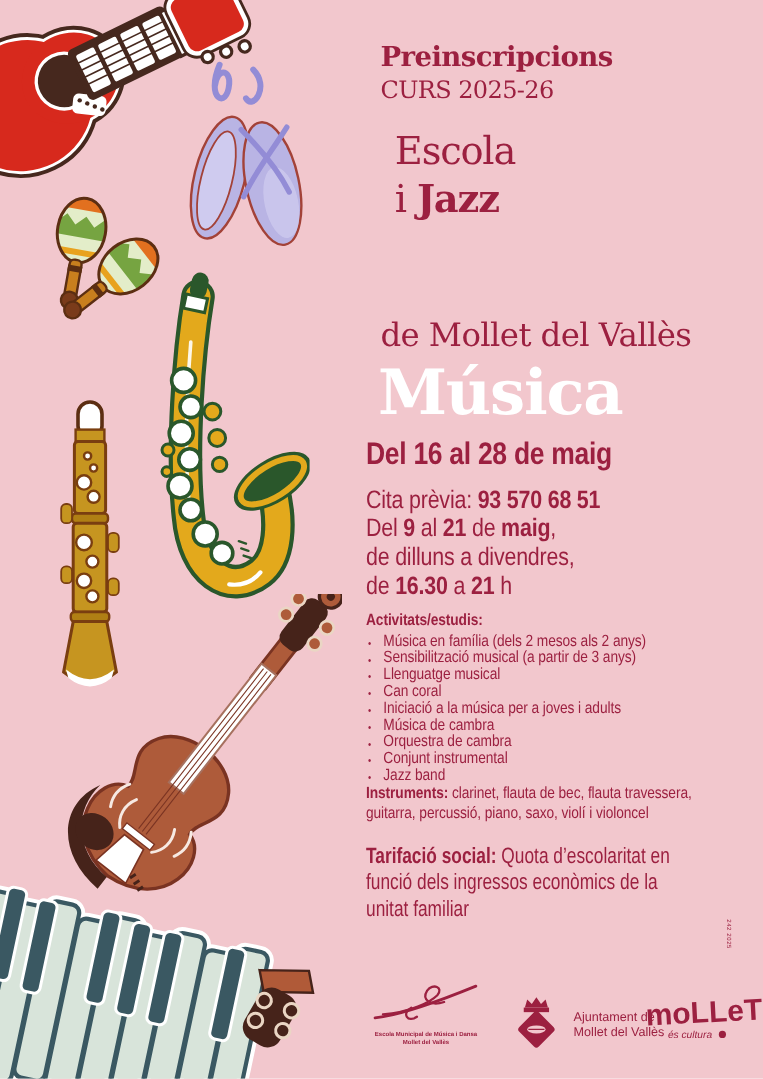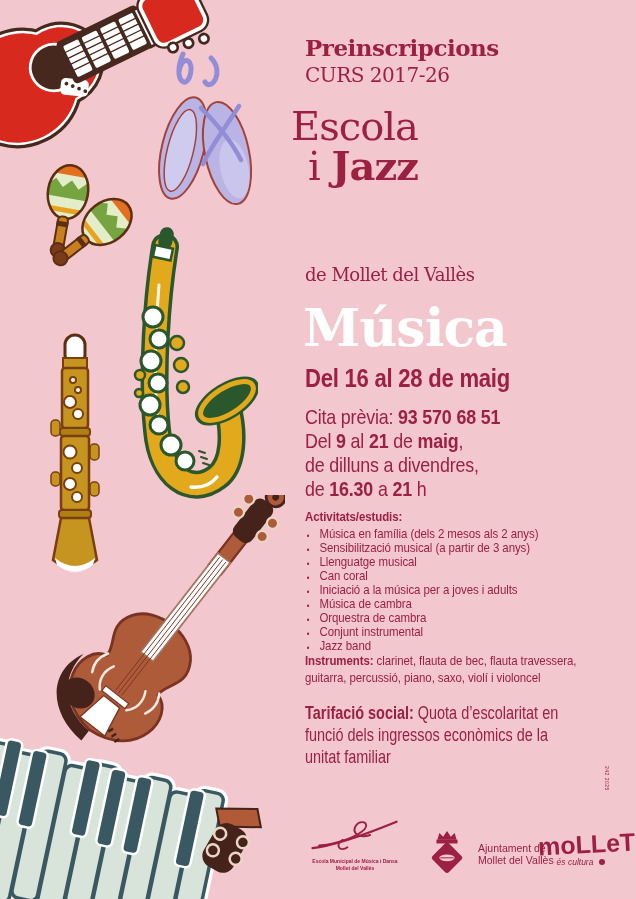--- a/index.html
+++ b/index.html
@@ -3,26 +3,26 @@
 <meta charset="utf-8">
 <style>
   html,body{margin:0;padding:0;background:#ffffff;}
   .poster{
     position:relative;width:636px;height:899px;overflow:hidden;
     background:#F2C7CD;color:#9C2040;
     font-family:"Liberation Sans",sans-serif;
   }
   .abs{position:absolute;}
   
-  .slab{font-family:"DejaVu Serif",serif;}
+  .slab{font-family:"DejaVu Serif",serif;margin-left:12px;}
   .pretitle{left:305px;top:34px;font-size:23px;font-weight:bold;letter-spacing:-0.5px;}
   .course{left:305px;top:63px;font-size:20px;letter-spacing:-0.5px;}
-  .schoolname{left:291px;top:106px;font-size:40px;line-height:40px;letter-spacing:-1px;text-align:right;}
+  .schoolname{left:317px;top:106px;font-size:32px;line-height:40px;letter-spacing:-1px;}
   .schoolname b{font-weight:bold;}
-  .location{left:305px;top:264px;font-size:18px;letter-spacing:-0.5px;}
+  .location{left:305px;top:264px;font-size:27px;letter-spacing:-0.5px;}
   .bigtitle{left:303px;top:297px;font-size:52px;font-weight:bold;color:#FFFFFF;letter-spacing:-1px;}
   .cond{transform:scaleX(0.85);transform-origin:left top;width:360px;}
   .cond78{transform:scaleX(0.78);transform-origin:left top;width:420px;}
   .dates{left:305px;top:363px;font-size:26px;font-weight:bold;letter-spacing:-0.3px;}
   .cita{left:305px;top:405px;font-size:21px;line-height:24px;letter-spacing:-0.2px;}
   .cita b{font-weight:bold;}
   .acts{left:305px;top:510px;font-size:13.5px;line-height:14px;letter-spacing:-0.1px;}
   .acts .hd{font-weight:bold;margin-bottom:3px;}
   .acts ul{list-style:none;margin:0;padding:0;}
   .acts li{position:relative;padding-left:17px;}
@@ -286,21 +286,21 @@
       <g fill="#46231A" stroke="#EAD6C4" stroke-width="2.5">
         <circle cx="24" cy="42" r="6"></circle>
           <circle cx="48" cy="38" r="6"></circle>
         <circle cx="26" cy="60" r="6"></circle>
           <circle cx="50" cy="56" r="6"></circle>
       </g>
     </g>
   </svg>
 
   <div class="abs slab pretitle">Preinscripcions</div>
-  <div class="abs slab course">CURS 2017-26</div>
+  <div class="abs slab course">CURS 2025-26</div>
 
   <div class="abs slab schoolname">
     <div>Escola</div>
     <div><span>i </span><b>Jazz</b></div>
   </div>
   <div class="abs slab location">de Mollet del Vallès</div>
 
   <div class="abs slab bigtitle">Música</div>
   <div class="abs dates cond">Del 16 al 28 de maig</div>
 

